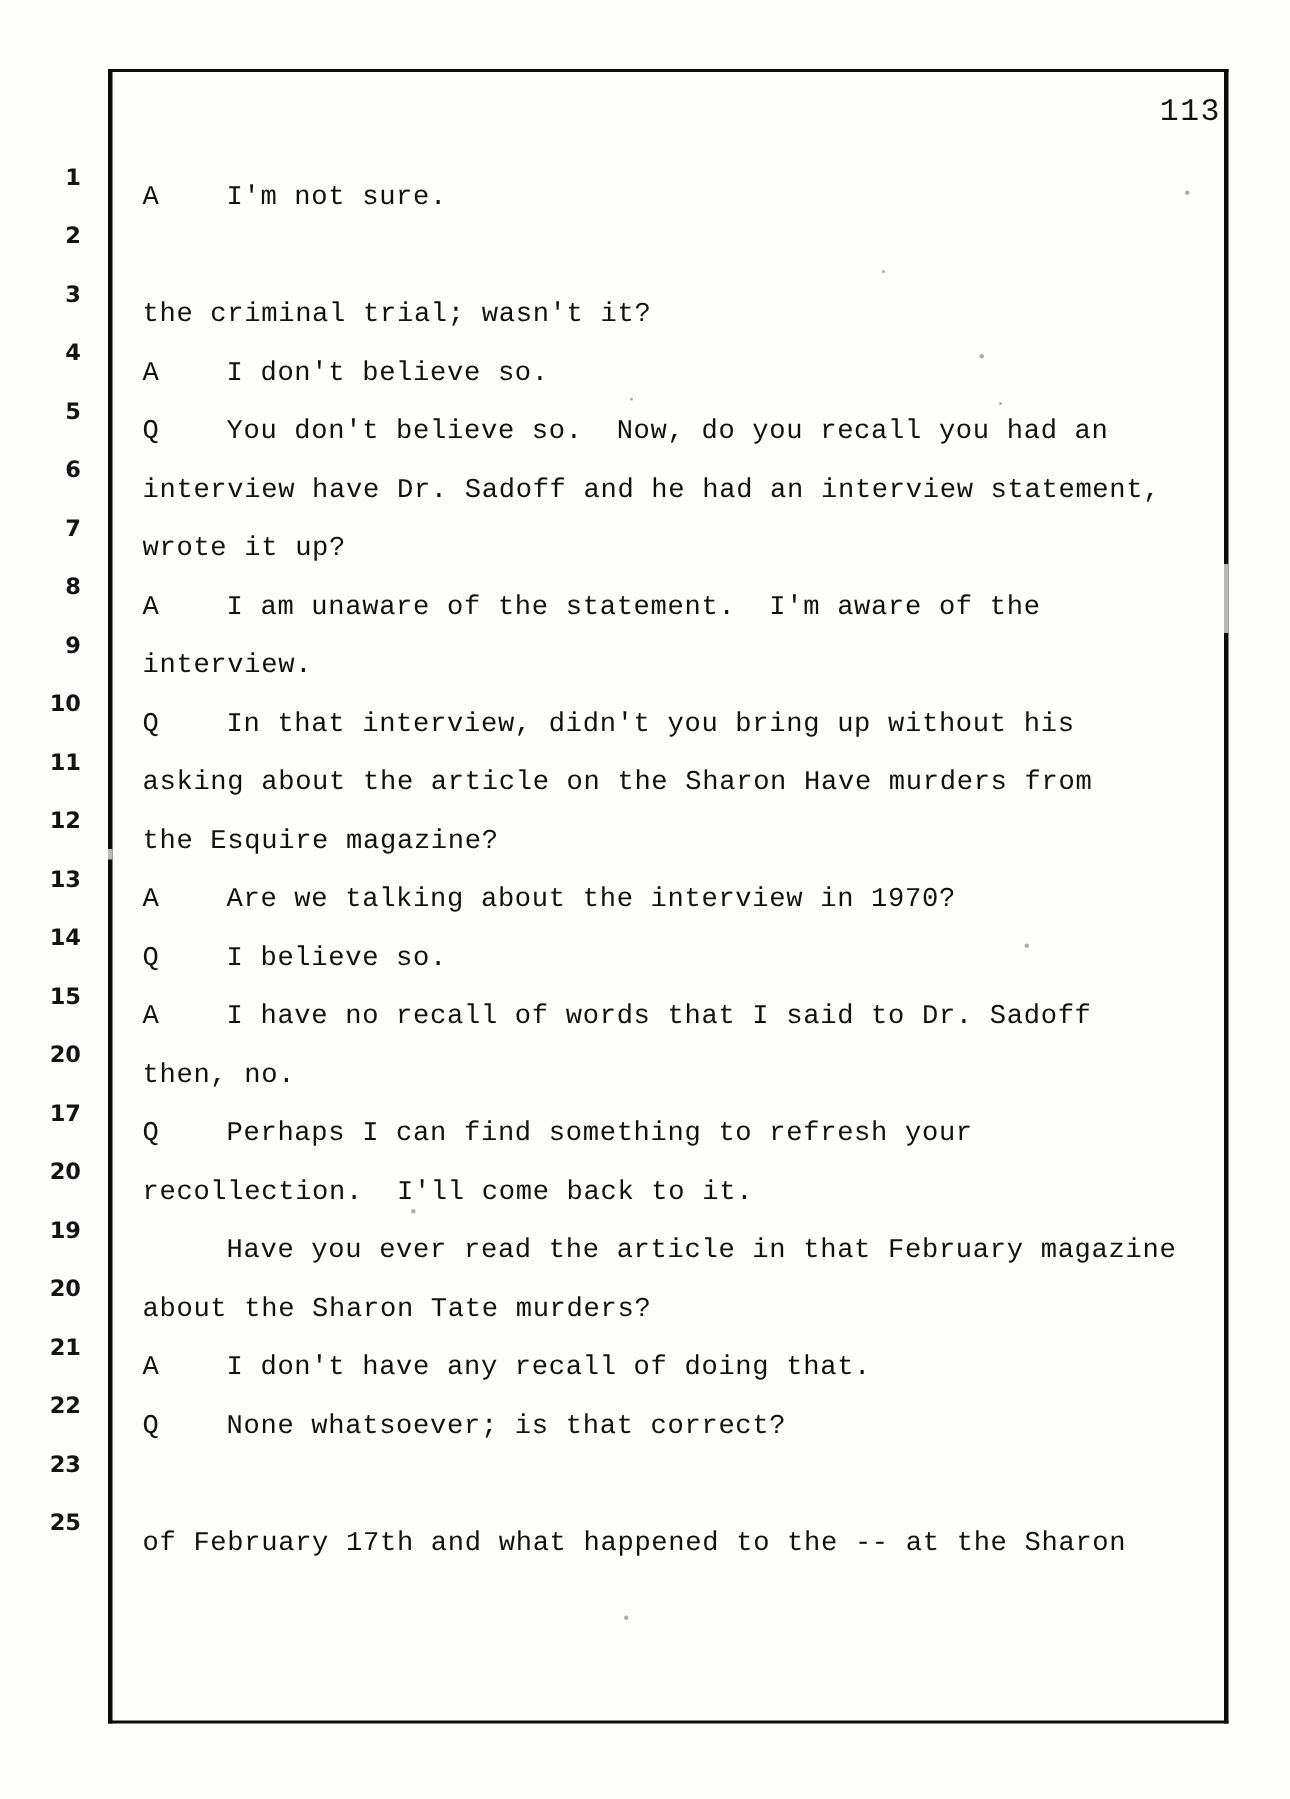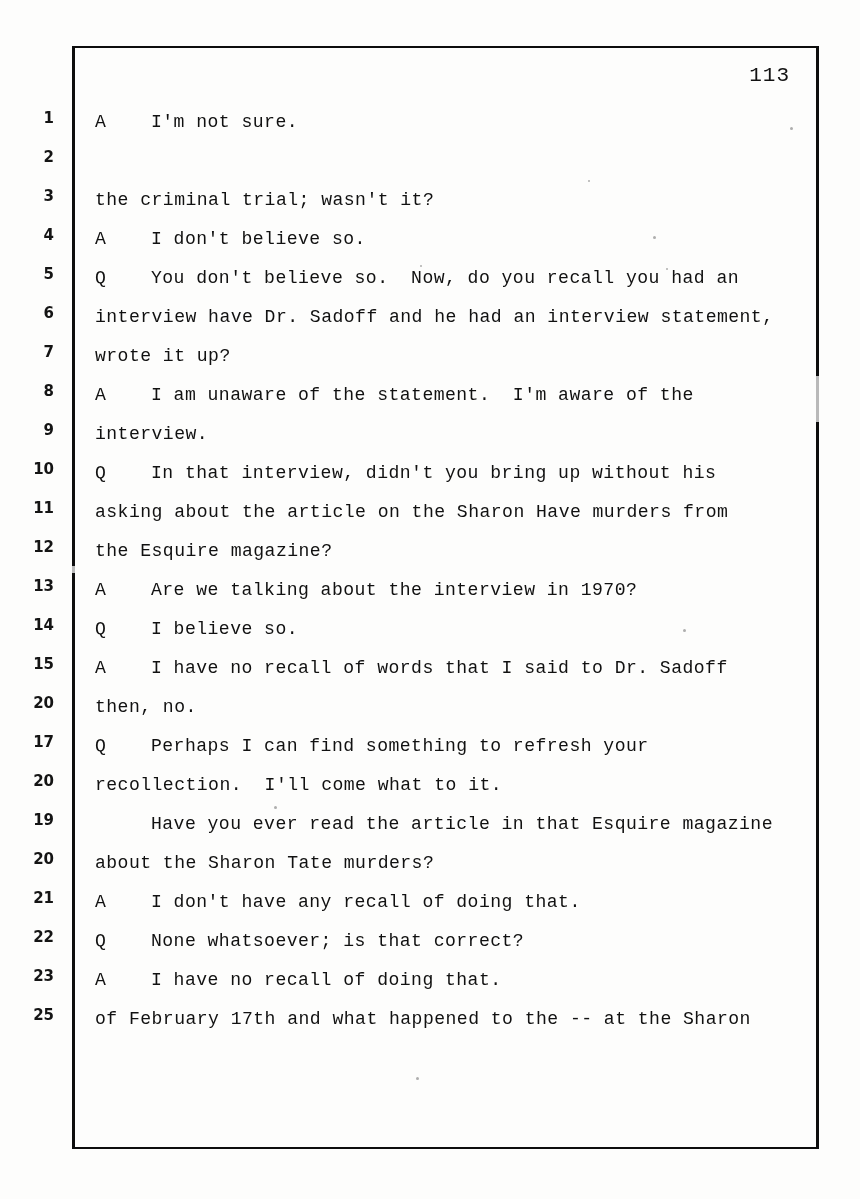--- a/index.html
+++ b/index.html
@@ -62,20 +62,21 @@
   .page-number {
     position: absolute;
     left: 0;
     top: 64px;
     width: 790px;
     text-align: right;
     font-size: 21px;
     letter-spacing: 1px;
     color: #121212;
     font-family: "Liberation Mono", "DejaVu Sans Mono", monospace;
+    padding-left: 24px;
   }
 
   
   .lines {
     position: absolute;
     left: 0;
     top: 106px;
     width: 860px;
   }
   .line {
@@ -89,21 +90,21 @@
     width: 54px;
     text-align: right;
     font-family: "DejaVu Sans", "Liberation Sans", sans-serif;
     font-weight: bold;
     font-size: 15px;
     color: #141414;
   }
   .line-text {
     position: absolute;
     left: 95px;
-    top: 6px;
+    top: 16px;
     width: 716px;
     font-size: 18.1px;
     letter-spacing: 0.45px;
     color: #111111;
     white-space: pre;
   }
   .line-text .mark {
     display: inline-block;
     width: 56px;
   }
@@ -193,41 +194,40 @@
       <div class="line">
         <span class="line-no">20</span>
         <span class="line-text">then, no.</span>
       </div>
       <div class="line">
         <span class="line-no">17</span>
         <span class="line-text"><span class="mark">Q</span>Perhaps I can find something to refresh your</span>
       </div>
       <div class="line">
         <span class="line-no">20</span>
-        <span class="line-text">recollection.  I'll come what to it.</span>
+        <span class="line-text">recollection.  I'll come back to it.</span>
       </div>
       <div class="line">
         <span class="line-no">19</span>
-        <span class="line-text indent">Have you ever read the article in that Esquire magazine</span>
+        <span class="line-text indent">Have you ever read the article in that February magazine</span>
       </div>
       <div class="line">
         <span class="line-no">20</span>
         <span class="line-text">about the Sharon Tate murders?</span>
       </div>
       <div class="line">
         <span class="line-no">21</span>
         <span class="line-text"><span class="mark">A</span>I don't have any recall of doing that.</span>
       </div>
       <div class="line">
         <span class="line-no">22</span>
         <span class="line-text"><span class="mark">Q</span>None whatsoever; is that correct?</span>
       </div>
       <div class="line">
         <span class="line-no">23</span>
-        <span class="line-text"><span class="mark">A</span>I have no recall of doing that.</span>
       </div>
       <div class="line">
         <span class="line-no">25</span>
         <span class="line-text">of February 17th and what happened to the -- at the Sharon</span>
       </div>
     </div>
 
   <span class="speck" style="left:790px; top:127px; width:3px; height:3px;"></span>
   <span class="speck" style="left:653px; top:236px; width:3px; height:3px;"></span>
   <span class="speck" style="left:588px; top:180px; width:2px; height:2px;"></span>

